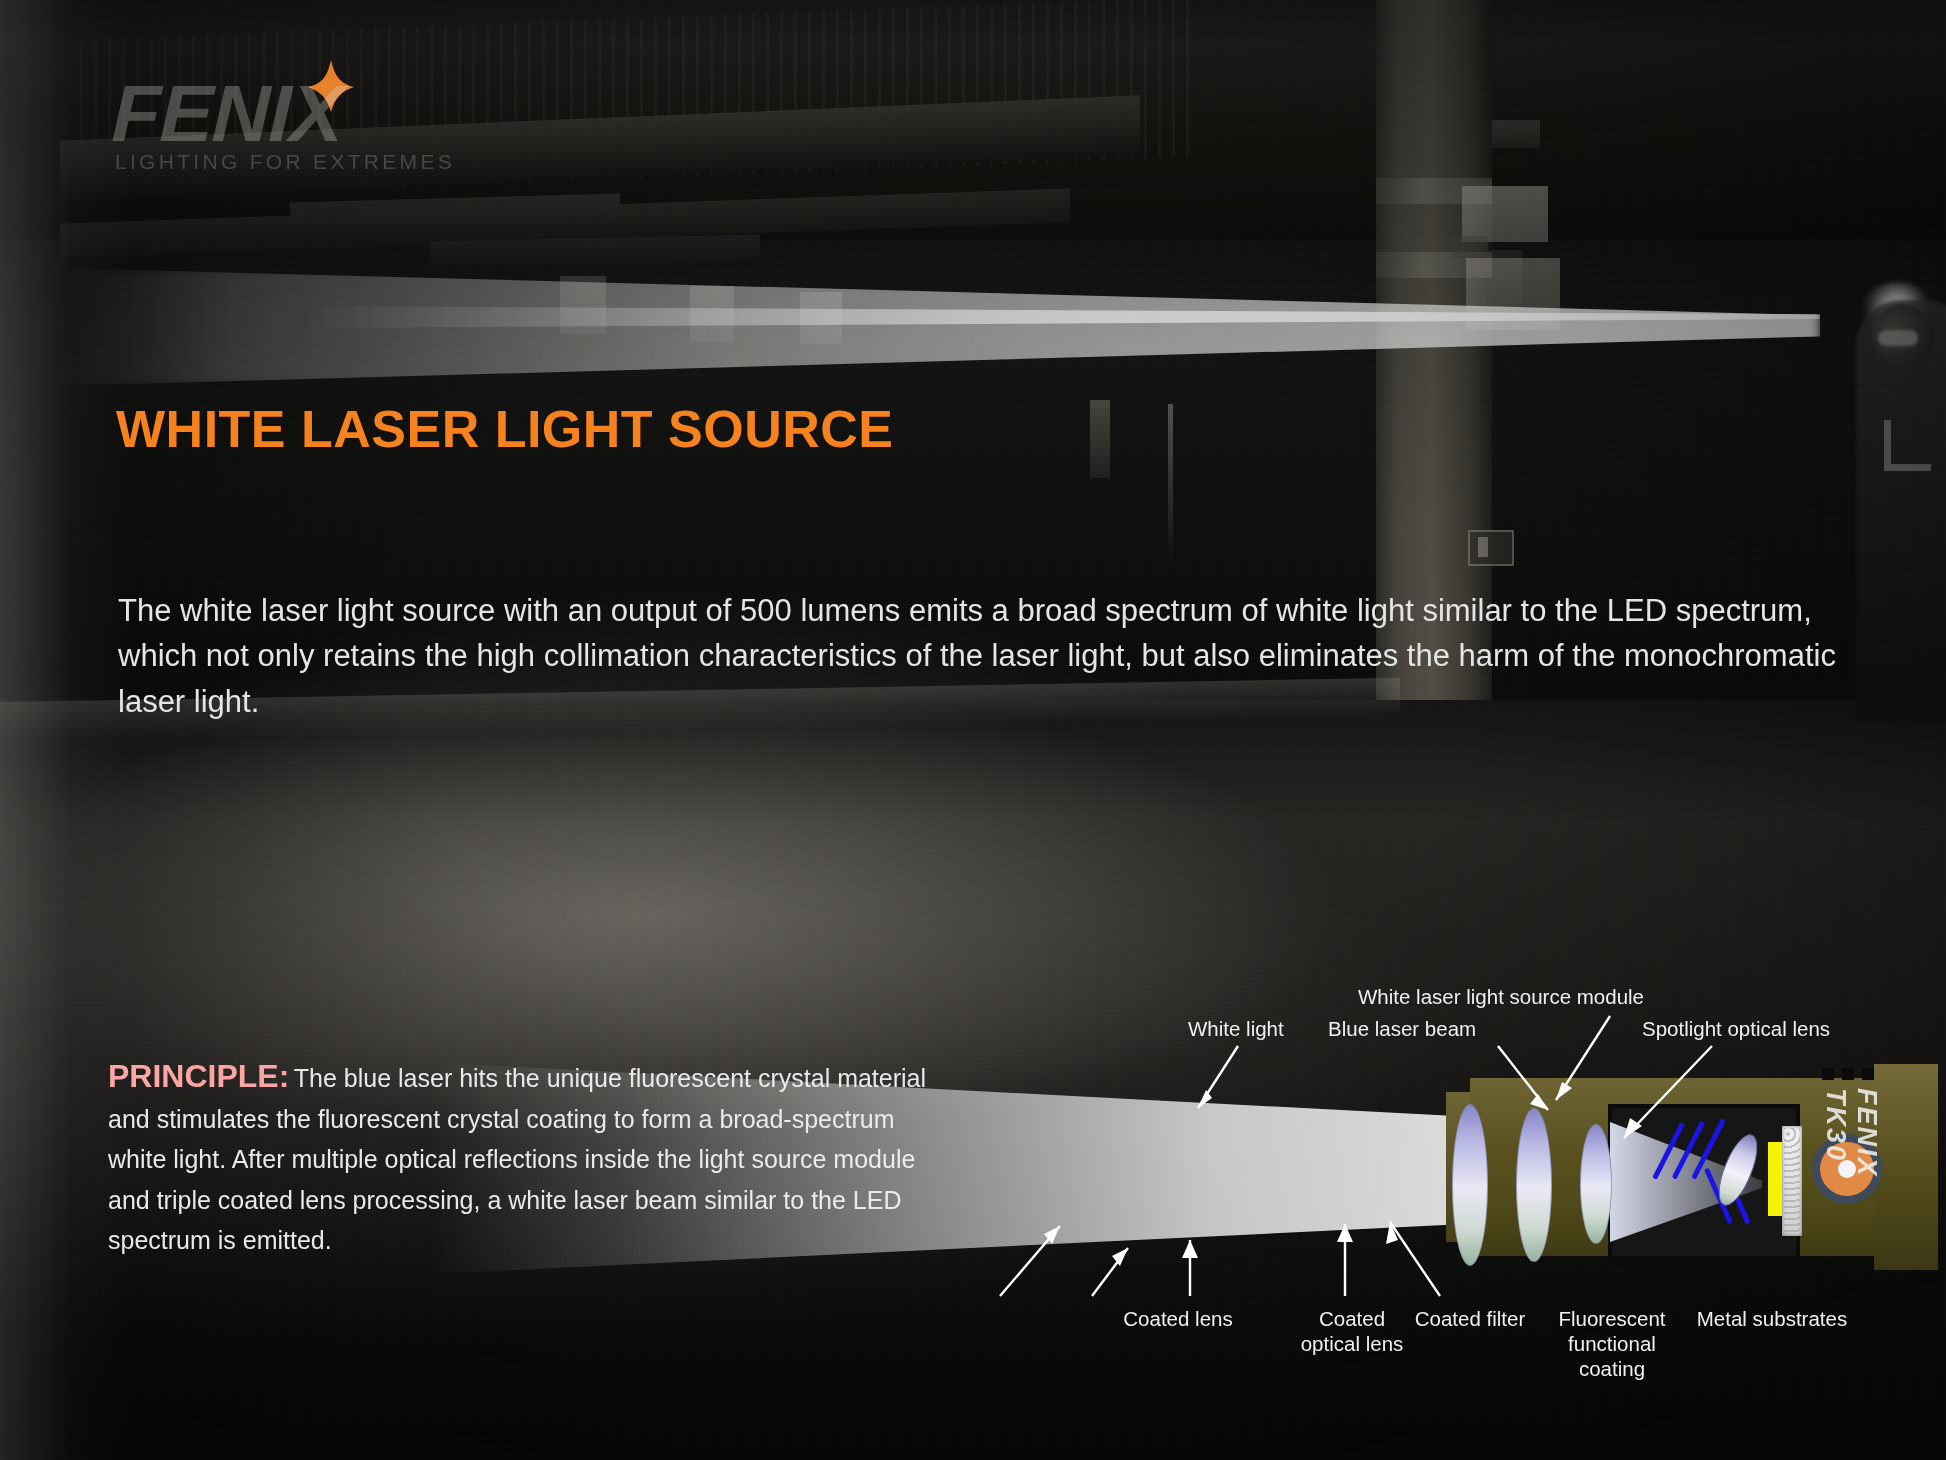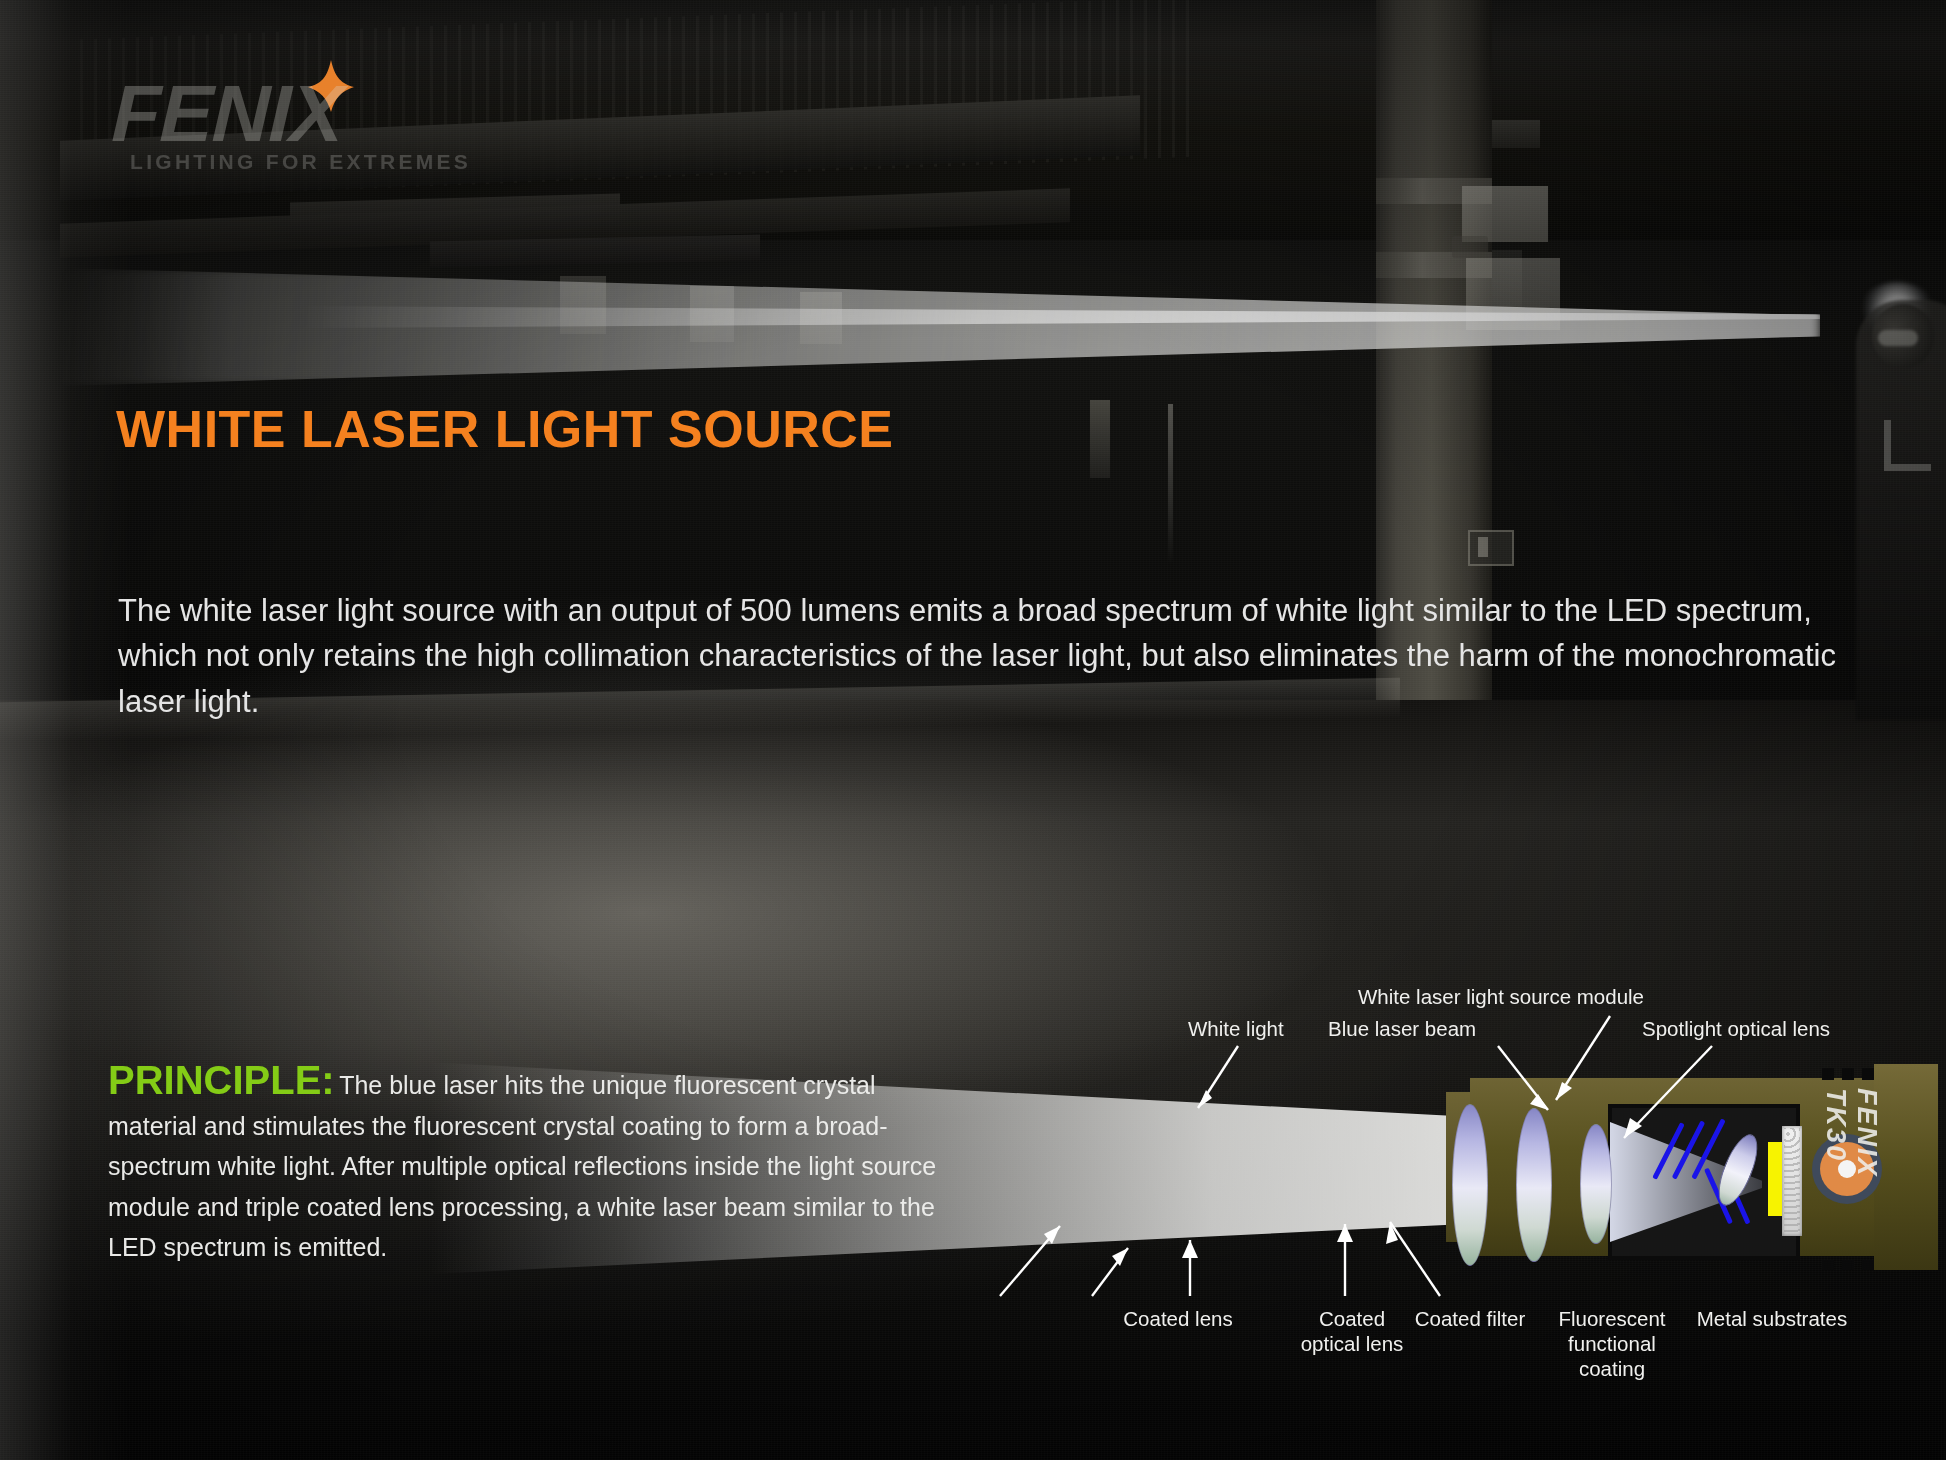--- a/index.html
+++ b/index.html
@@ -116,35 +116,35 @@
   .grain{position:absolute;inset:0;pointer-events:none;opacity:.07;
     background-image:repeating-linear-gradient(0deg, rgba(255,255,255,.25) 0 1px, rgba(0,0,0,0) 1px 2px),
                      repeating-linear-gradient(90deg, rgba(255,255,255,.18) 0 1px, rgba(0,0,0,0) 1px 3px);}
 
   
   .logo{position:absolute;left:112px;top:74px;width:420px;height:100px;}
   .logo-word{font-family:"Liberation Sans",sans-serif;font-weight:bold;font-size:80px;
     letter-spacing:-1px;color:rgba(214,214,210,.30);line-height:1;
     -webkit-text-stroke:0px;font-style:italic;transform:skewX(-2deg);}
   .logo-star{position:absolute;left:196px;top:-14px;width:46px;height:52px;color:#E8812B;}
-  .logo-tag{position:absolute;left:18px;top:76px;font-size:21px;letter-spacing:3.3px;
-    color:rgba(200,200,196,.26);font-weight:bold;}
+  .logo-tag{position:absolute;left:3px;top:76px;font-size:21px;letter-spacing:3.3px;
+    color:rgba(200,200,196,.26);font-weight:normal;}
 
   
   .headline{position:absolute;left:116px;top:405px;width:1300px;
     color:#F5811F;font-weight:bold;font-size:52px;line-height:.96;letter-spacing:.5px;}
   .headline .ln2{display:block;margin-top:6px;}
 
   
   .lede{position:absolute;left:118px;top:588px;width:1720px;
     color:#e5e5e5;font-size:31px;line-height:1.46;}
 
   
   .principle{position:absolute;left:108px;top:1058px;width:830px;}
-  .principle-h{color:#84cc16;font-weight:bold;font-size:40px;display:inline;}
+  .principle-h{color:#fca5a5;font-weight:bold;font-size:32px;display:inline;}
   .principle-t{color:#e9e9e7;font-size:25px;line-height:1.62;display:inline;}
 
   
   .diagram{position:absolute;left:430px;top:960px;width:1516px;height:420px;}
 
   
   .wl-cone{position:absolute;left:0px;top:98px;width:1030px;height:216px;
     background:linear-gradient(90deg, rgba(235,235,233,0) 0%, rgba(235,235,233,.16) 18%,
       rgba(238,238,236,.52) 48%, rgba(243,243,241,.80) 76%, rgba(236,236,234,.92) 100%);
     clip-path:polygon(0% 2%, 100% 27%, 100% 77%, 0% 100%);}

